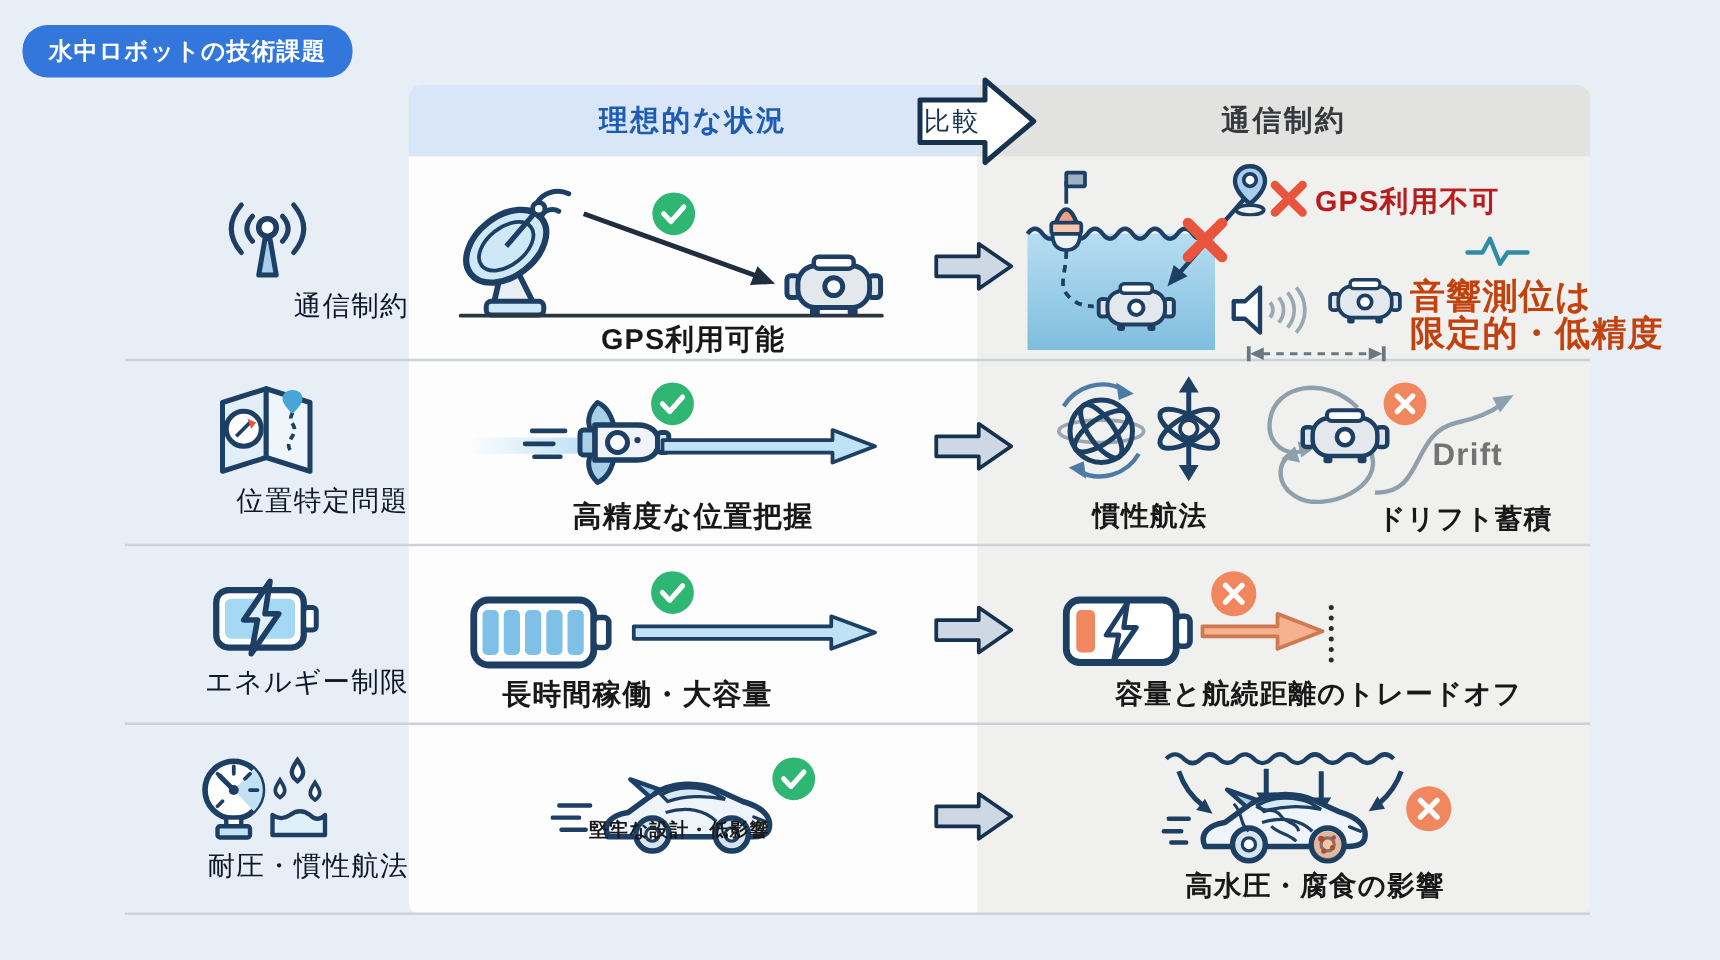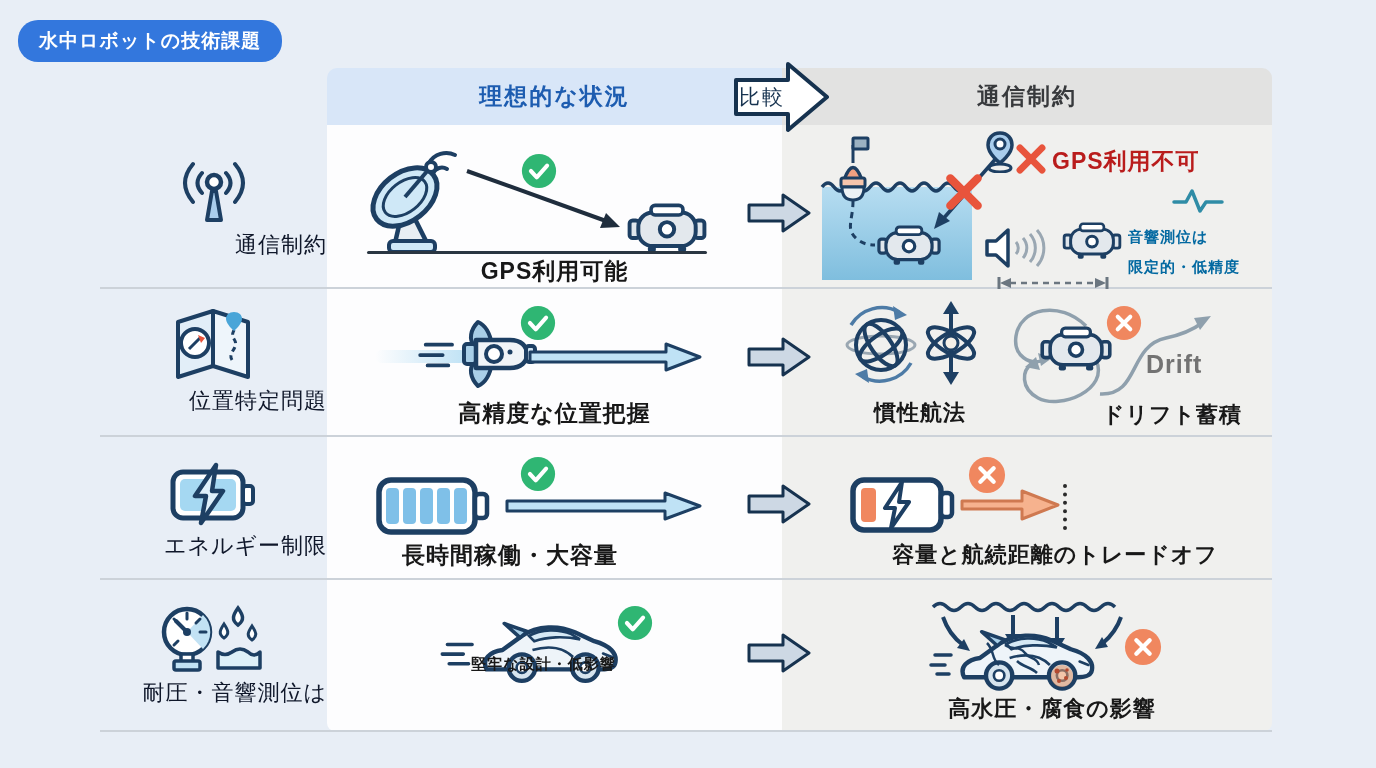--- a/index.html
+++ b/index.html
@@ -16,21 +16,21 @@
   .hdr{display:flex;align-items:center;justify-content:center;font-weight:700;font-size:23px;letter-spacing:2px;}
   .hdr-ideal{left:327px;top:68px;width:455px;height:57px;background:#d8e6f8;color:#1d5cb0;border-radius:10px 0 0 0;}
   .hdr-real{left:782px;top:68px;width:490px;height:57px;background:#e2e2e1;color:#37393c;border-radius:0 10px 0 0;}
   .col-ideal{left:327px;top:125px;width:455px;height:606px;background:#fdfdfe;border-radius:0 0 0 8px;}
   .col-real{left:782px;top:125px;width:490px;height:606px;background:#f0f0ee;border-radius:0 0 8px 0;}
   .divider{left:100px;width:1172px;height:2px;background:#ccd2d9;}
   .caption{font-weight:700;font-size:22px;color:#181818;text-align:center;letter-spacing:1px;white-space:nowrap;}
   .rowlabel{left:100px;width:227px;text-align:right;font-weight:400;font-size:22px;color:#0f172a;letter-spacing:1px;}
   .compare-label{left:733px;top:59px;width:58px;height:76px;display:flex;align-items:center;justify-content:center;
     font-weight:400;font-size:21px;color:#16324f;letter-spacing:2px;}
-  .acoustic{left:1128px;top:222px;font-weight:700;font-size:15px;color:#0369a1;line-height:30px;letter-spacing:1px;white-space:nowrap;}
+  .acoustic{left:1128px;top:222px;font-weight:700;font-size:28px;color:#c2410c;line-height:30px;letter-spacing:1px;white-space:nowrap;}
   .gps-ng{left:1052px;top:146px;font-weight:700;font-size:23px;color:#b91c1c;letter-spacing:1px;white-space:nowrap;}
   .drift-word{left:1146px;top:350px;font-weight:700;font-size:25px;color:#737373;letter-spacing:1px;}
   .streak{left:375px;top:350px;width:92px;height:13px;border-radius:7px;
     background:linear-gradient(90deg,rgba(191,226,245,0),#bfe2f5);}
   .dotted-v{left:1063px;top:484px;height:46px;width:0;border-left:4px dotted #2a2a2a;}
   .ground{left:367px;top:251px;width:340px;height:3px;background:#2a3642;border-radius:2px;}
   svg{display:block;}
 </style>
 </head>
 <body>
@@ -303,21 +303,21 @@
     <path d="M27 9 v6 M46 28 h-6 M14 15 l4 4 M40 15 l-4 4 M14 41 l4 -4" stroke="#1d3f63" stroke-width="3" stroke-linecap="round"></path>
     <line x1="27" y1="28" x2="16" y2="17" stroke="#1d3f63" stroke-width="4" stroke-linecap="round"></line>
     <circle cx="27" cy="28" r="4" fill="#1d3f63"></circle>
     <rect x="21" y="50" width="12" height="8" fill="#ffffff" stroke="#1d3f63" stroke-width="3.5"></rect>
     <rect x="14" y="57" width="26" height="9" rx="2" fill="#c2e2f4" stroke="#1d3f63" stroke-width="3.5"></rect>
     <path d="M78 4 C83 11 85 16 78 21 C71 16 73 11 78 4 Z" fill="#ffffff" stroke="#1d3f63" stroke-width="3.5"></path>
     <path d="M64 20 C68 26 70 30 64 34 C58 30 60 26 64 20 Z" fill="#ffffff" stroke="#1d3f63" stroke-width="3"></path>
     <path d="M92 22 C96 28 98 32 92 36 C86 32 88 28 92 22 Z" fill="#ffffff" stroke="#1d3f63" stroke-width="3"></path>
     <path d="M58 48 L58 64 L100 64 L100 48 Q94 54 88 48 Q80 42 72 48 Q65 53 58 48 Z" fill="#def0f8" stroke="#1d3f63" stroke-width="3.5" stroke-linejoin="round"></path>
   </svg>
-  <div class="abs rowlabel" style="top:678px">耐圧・音響測位は</div>
+  <div class="abs rowlabel" style="top:678px">耐圧・慣性航法</div>
 
   <svg class="abs" style="left:440px;top:640px" width="36" height="30" viewBox="0 0 40 34">
       <use href="#sym-speed"></use>
     </svg>
   <svg class="abs" style="left:476px;top:612px" width="150" height="76" viewBox="0 0 170 80">
       <use href="#sym-car"></use>
     </svg>
   <svg class="abs" style="left:617px;top:605px" width="36" height="36" viewBox="0 0 40 40">
       <use href="#sym-check"></use>
     </svg>

